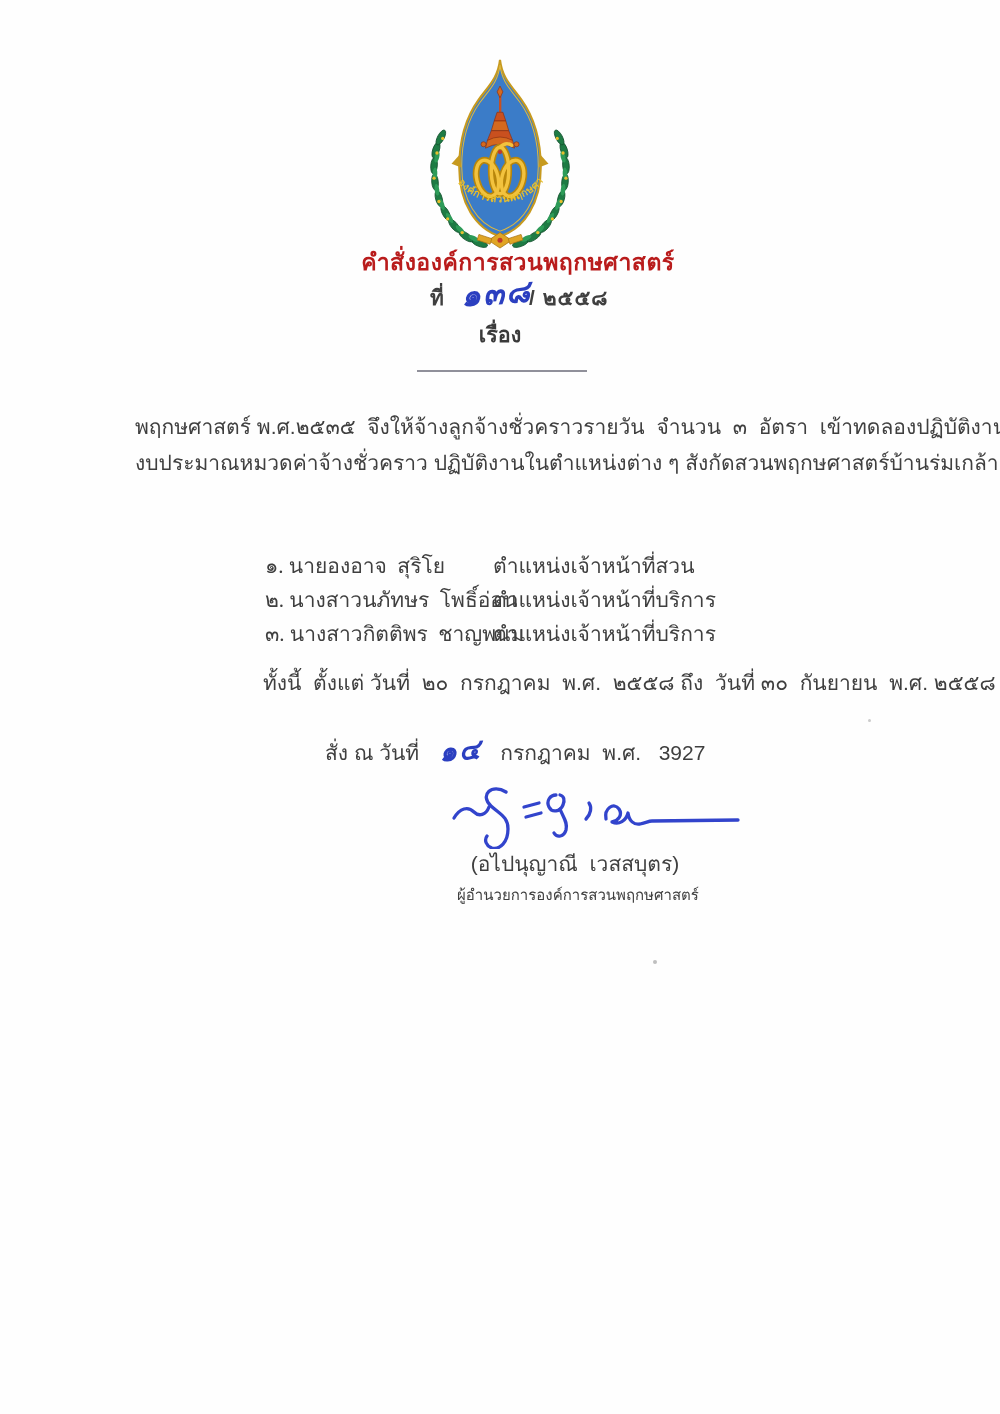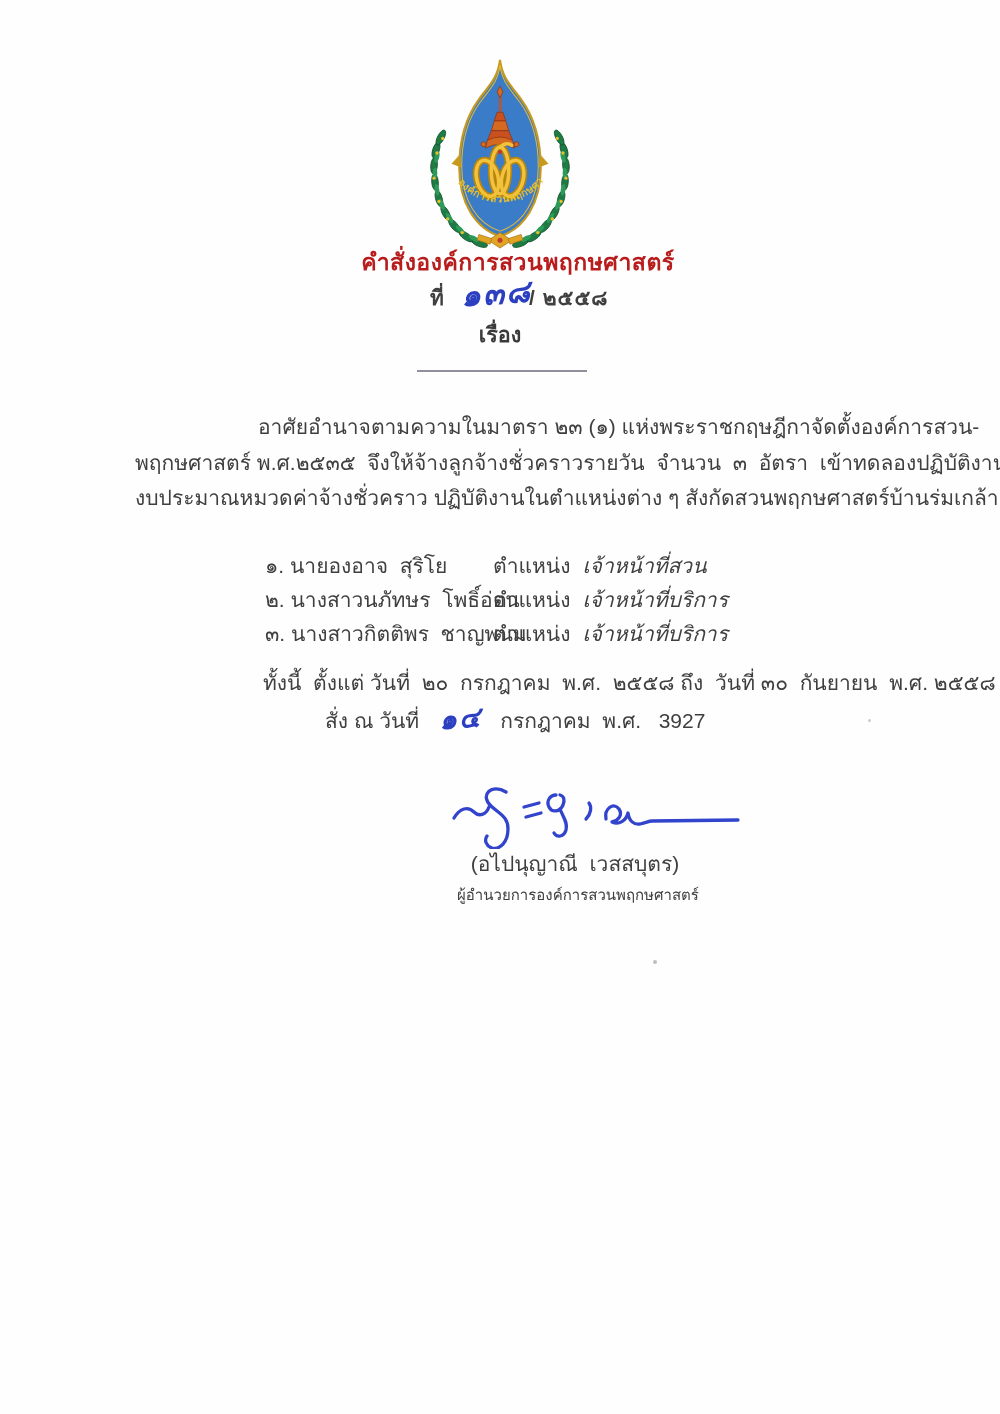--- a/index.html
+++ b/index.html
@@ -45,28 +45,28 @@
     font-size:21px;line-height:35.5px;
   }
   .body-text .line{white-space:pre;}
   .body-text .line.indent{text-indent:123px;}
 
   .appointees{
     top:549px;left:265px;width:640px;
     font-size:21px;line-height:34px;
   }
   .appointee-row{display:flex;}
-  .appointee-row .namecell{width:228px;white-space:pre;}
-  .appointee-row .poslabel{margin-right:12px;white-space:pre;}
-  .appointee-row .position{white-space:pre;font-style:italic;}
+  .appointee-row .namecell{width:228px;white-space:pre;font-family:Liberation Serif, serif;}
+  .appointee-row .poslabel{margin-right:0;white-space:pre;}
+  .appointee-row .position{white-space:pre;}
 
   .effective-line{top:666px;left:263px;font-size:21px;text-align:center;}
 
   .issued-line{
-    top:696px;left:325px;
+    top:728px;left:325px;
     display:flex;align-items:baseline;
     font-size:21px;
     justify-content:flex-end;
   }
   .issued-day{
     font-size:28px;color:#2b3fc0;font-weight:bold;font-style:italic;
     margin:0 18px 0 20px;transform:rotate(-4deg);
     letter-spacing:2px;
   }
 
@@ -196,21 +196,20 @@
   <span class="abs number-hand">๑๓๘</span>
   <span class="abs number-rest">/ ๒๕๕๘</span>
 
   <div class="abs subject-line">
     <span>เรื่อง</span>
   </div>
 
   <div class="abs divider"></div>
 
   <div class="abs body-text">
-    <div class="line indent">อาศัยอำนาจตามความในมาตรา ๒๓ (๑) แห่งพระราชกฤษฎีกาจัดตั้งองค์การสวน-</div>
     <div class="line">พฤกษศาสตร์ พ.ศ.๒๕๓๕  จึงให้จ้างลูกจ้างชั่วคราวรายวัน  จำนวน  ๓  อัตรา  เข้าทดลองปฏิบัติงานตาม</div>
     <div class="line">งบประมาณหมวดค่าจ้างชั่วคราว ปฏิบัติงานในตำแหน่งต่าง ๆ สังกัดสวนพฤกษศาสตร์บ้านร่มเกล้า</div>
   </div>
 
   <div class="abs appointees">
     <div class="appointee-row">
       <span class="namecell">๑. นายองอาจ  สุริโย</span>
       <span class="poslabel">ตำแหน่ง</span>
       <span class="position">เจ้าหน้าที่สวน</span>
     </div>

